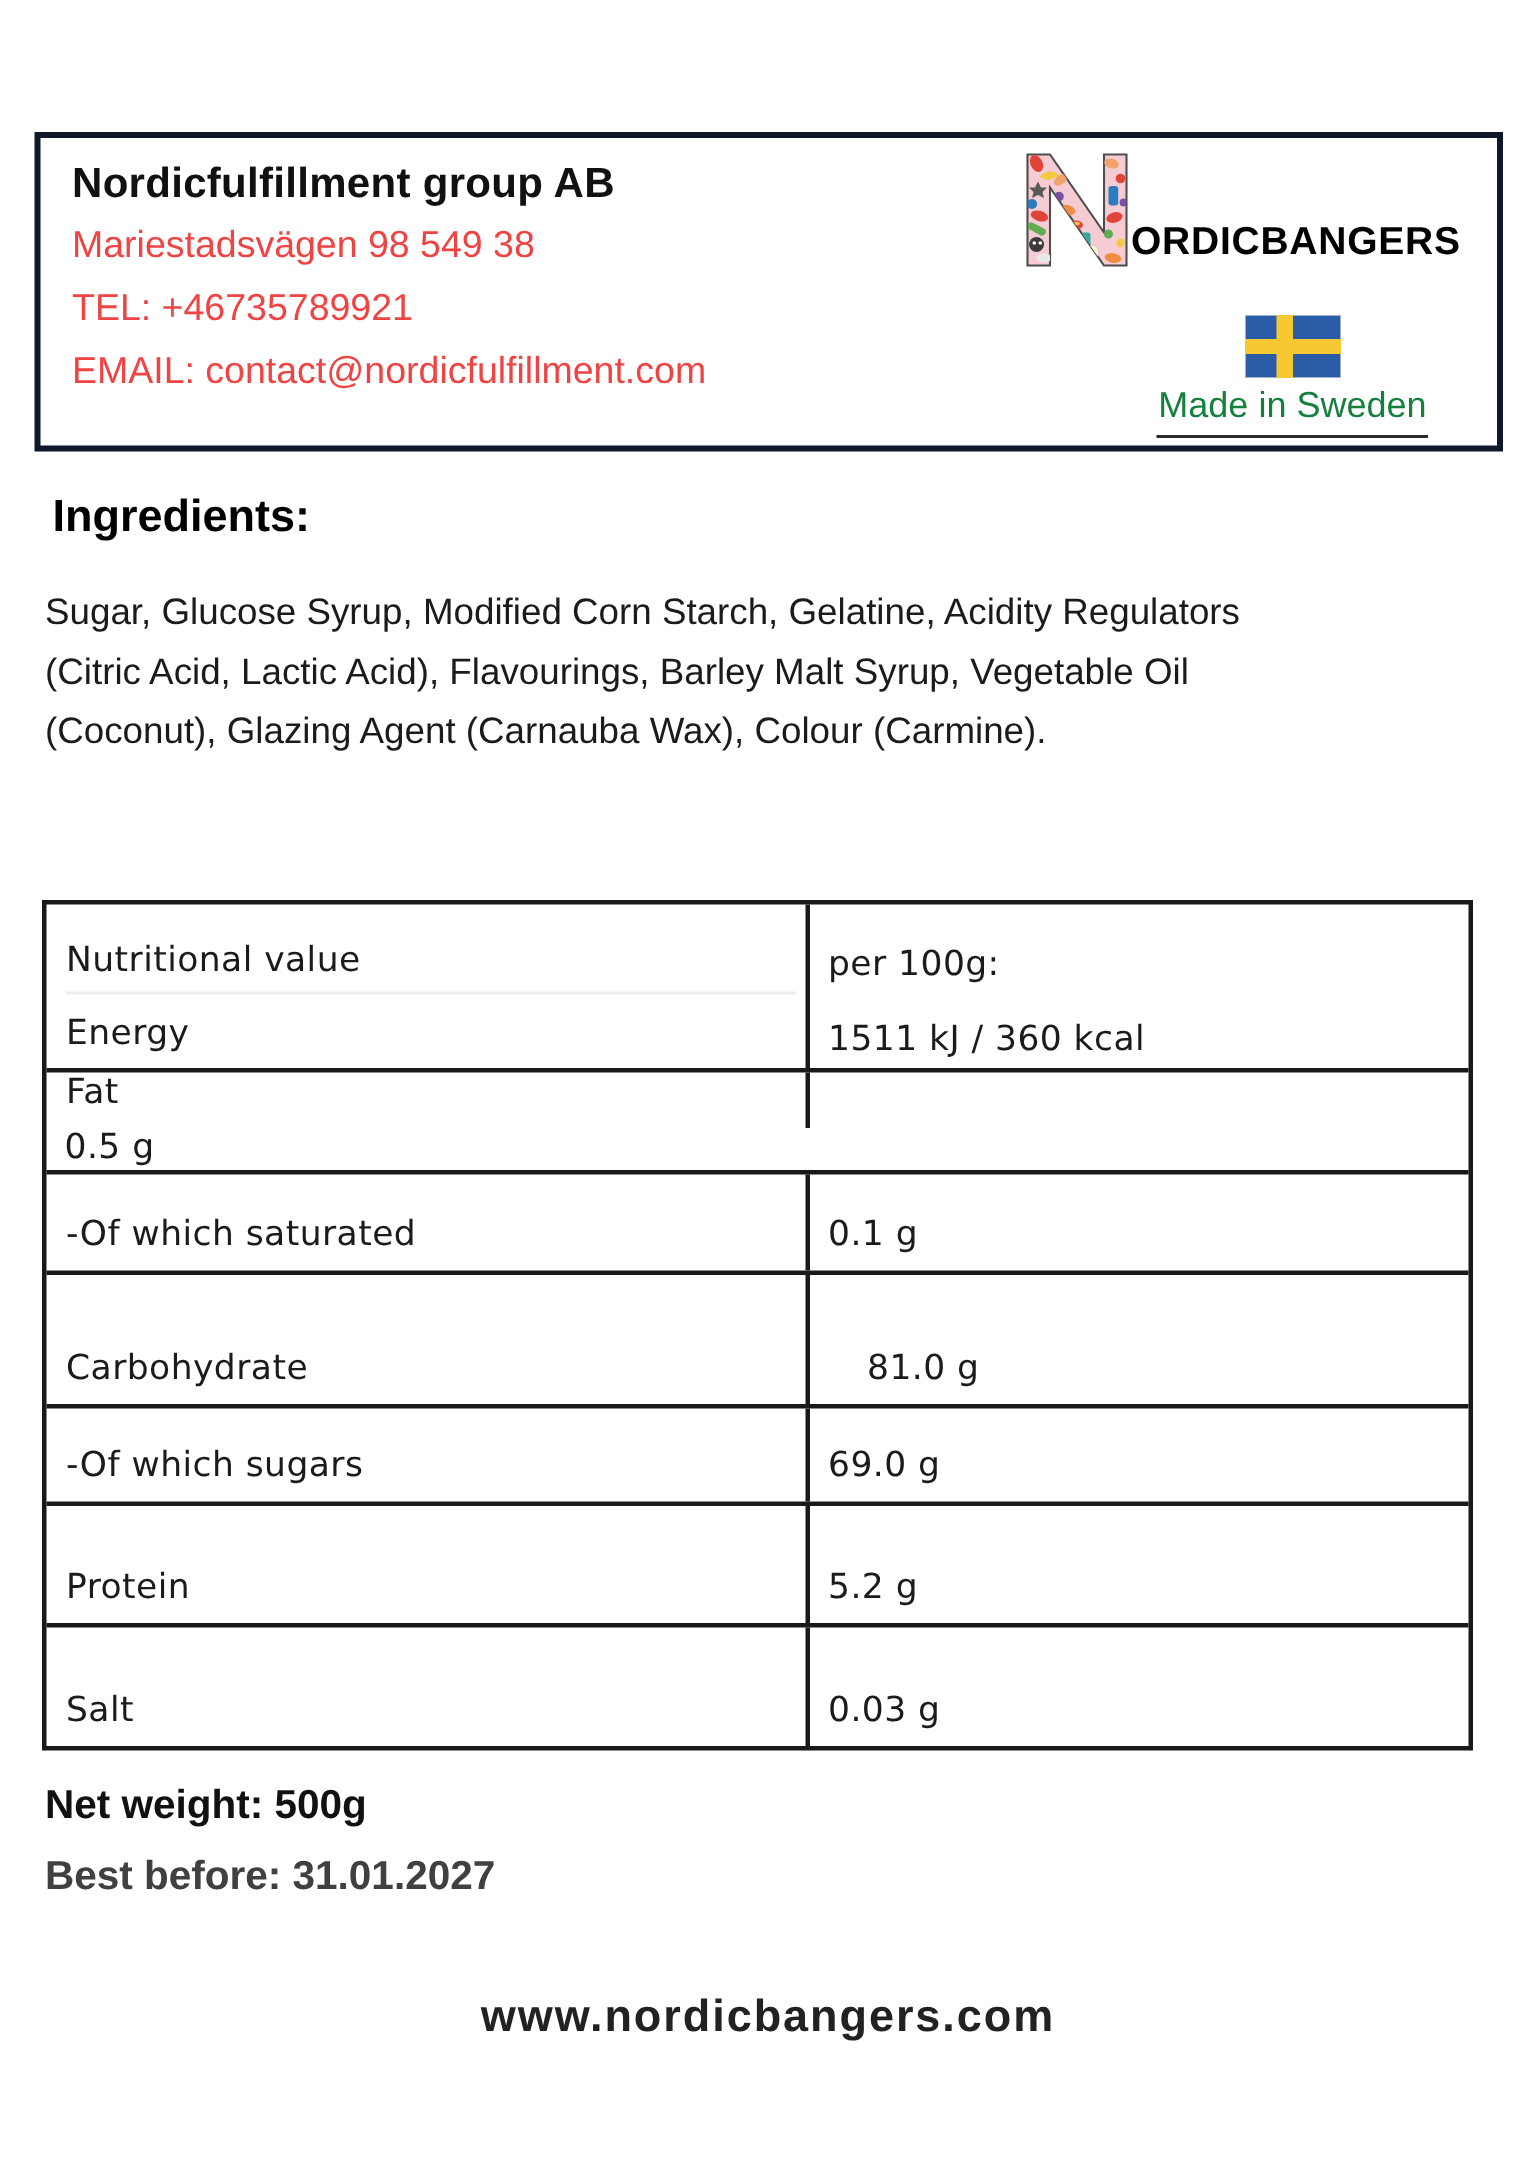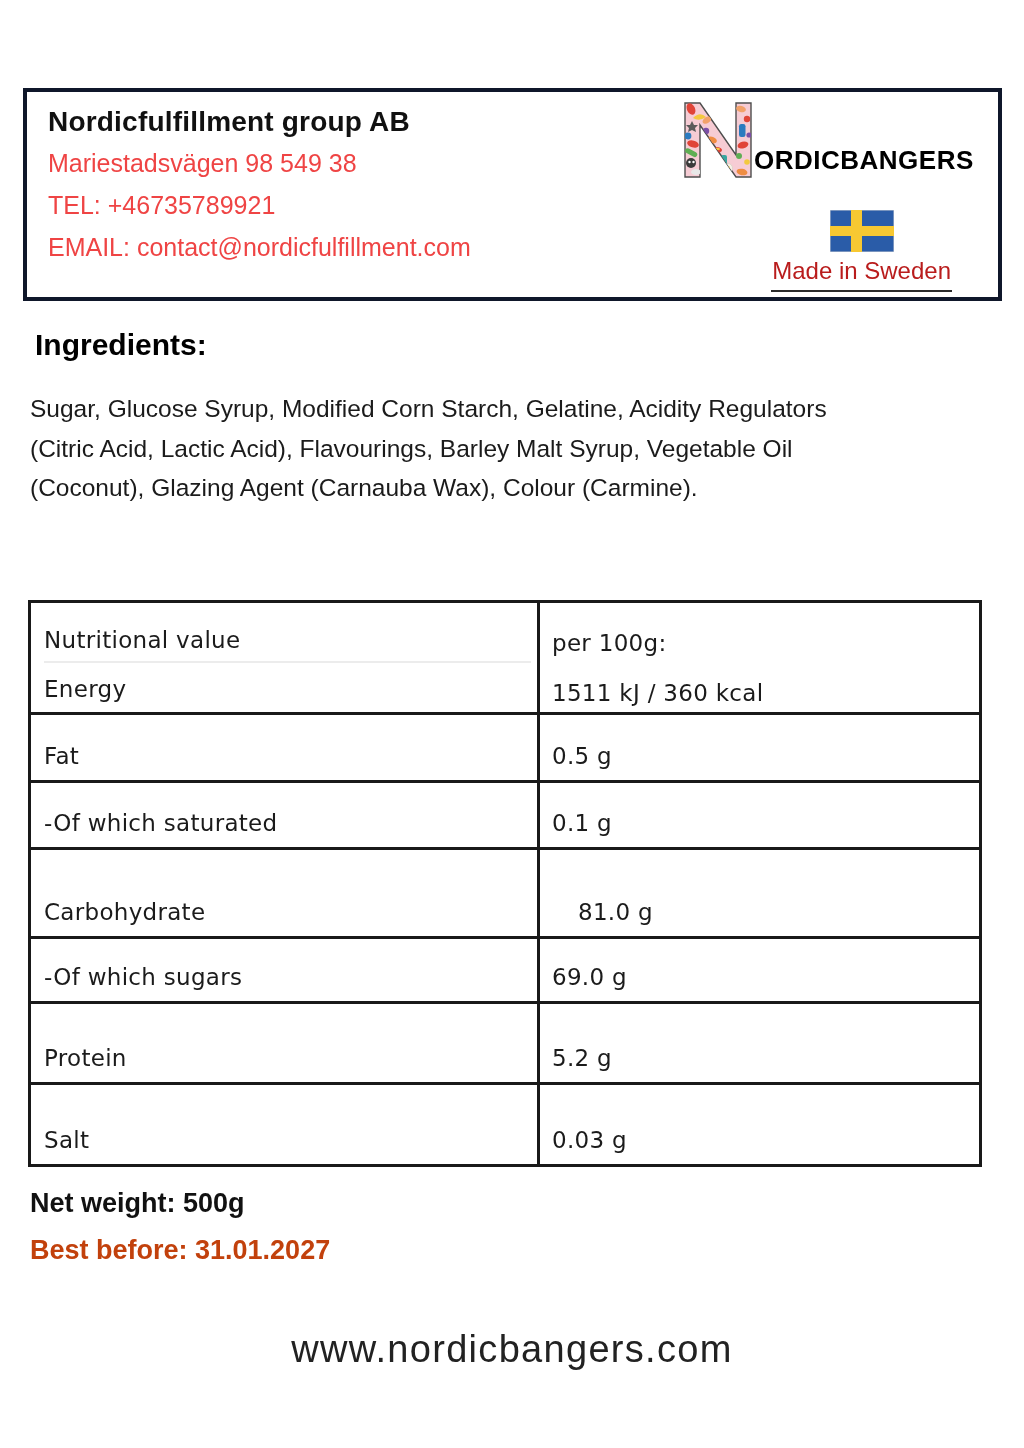--- a/index.html
+++ b/index.html
@@ -22,21 +22,21 @@
     font-size:26px; font-weight:800; color:#000; letter-spacing:0.5px;
     line-height:1; margin-left:1px; margin-bottom:7px;
   }
 
   .sweden-block {
     position:absolute; right:46px; top:118px;
     display:flex; flex-direction:column; align-items:center;
   }
   .flag-svg { display:block; margin-bottom:3px; }
   .made-in {
-    font-size:24px; color:#b91c1c; padding:2px 1px 5px 1px;
+    font-size:24px; color:#15803d; padding:2px 1px 5px 1px;
     border-bottom:2px solid #2b2b2b; line-height:1.15;
   }
 
   
   .ing-title { position:absolute; left:35px; top:328px; font-size:30px; font-weight:bold; color:#000000; }
   .ing-text  { position:absolute; left:30px; top:389px; width:945px; font-size:24.5px; line-height:39.5px; color:#1b1b1b; }
 
   
   .ntable {
     position:absolute; left:28px; top:600px; width:954px;
@@ -47,37 +47,37 @@
   .trow:last-child { border-bottom:none; }
   .tcell-label {
     width:509px; box-sizing:border-box; border-right:3px solid #191919;
     display:flex; align-items:flex-end; padding:0 6px 11px 13px;
     font-size:23px; letter-spacing:0.3px;
   }
   .tcell-value {
     flex:1; display:flex; align-items:flex-end; padding:0 6px 11px 12px;
     font-size:23px; letter-spacing:0.3px;
   }
-  .h-fat{height:68px;} .h-sat{height:67px;} .h-carb{height:89px;gap:26px;}
+  .h-fat{height:68px;flex-direction:column;} .h-sat{height:67px;} .h-carb{height:89px;gap:26px;}
   .h-sug{height:65px;} .h-pro{height:81px;} .h-salt{height:79px;}
 
   .trow-first { height:112px; }
   .trow-first .tcell-label, .trow-first .tcell-value {
     flex-direction:column; align-items:flex-start; justify-content:space-between;
   }
   .trow-first .tcell-label { padding-top:24px; padding-bottom:10px; }
   .trow-first .tcell-value { padding-top:27px; padding-bottom:6px; }
   .nut-header-label { width:100%; border-bottom:2px solid #ececec; padding-bottom:8px; }
 
   
   .net-weight  { position:absolute; left:30px; top:1188px; font-size:27px; font-weight:bold; color:#111; }
-  .best-before { position:absolute; left:30px; top:1235px; font-size:27px; font-weight:bold; color:#c2410c; }
+  .best-before { position:absolute; left:30px; top:1235px; font-size:27px; font-weight:bold; color:#404040; }
   .website {
     position:absolute; left:0; top:1328px; width:100%; text-align:center;
-    font-size:38px; letter-spacing:1.3px; color:#222; font-weight:400;
+    font-size:30px; letter-spacing:1.3px; color:#222; font-weight:700;
   }
 </style>
 </head>
 <body>
 
 <div class="page">
 
   <div class="header-box">
     <div class="company-info">
       <div class="company-name">Nordicfulfillment group AB</div>

